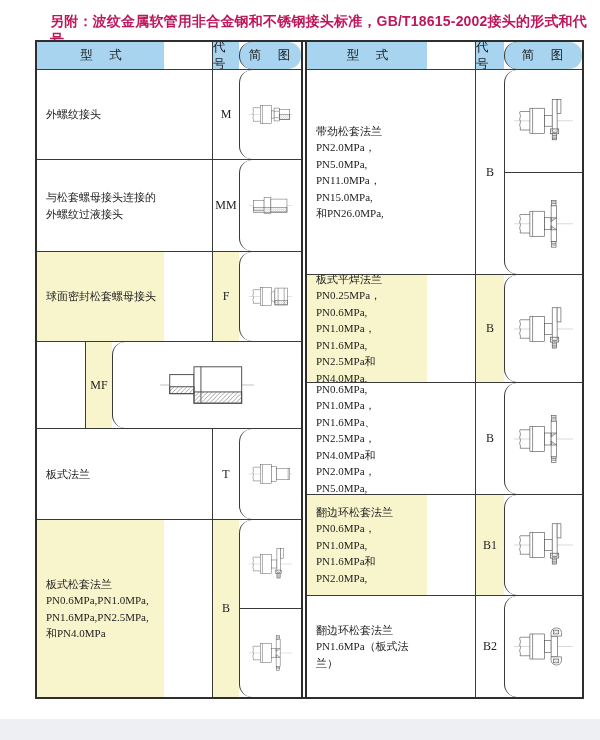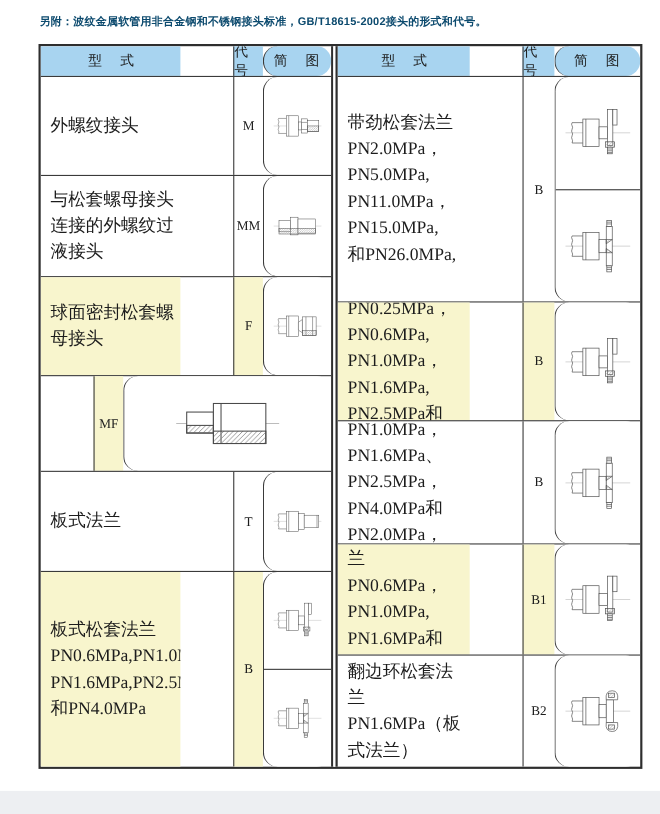--- a/index.html
+++ b/index.html
@@ -2,37 +2,37 @@
 <html><head>
 <meta charset="utf-8">
 <style>
   html,body{margin:0;padding:0;}
   body{
     width:600px;height:740px;position:relative;background:#ffffff;
     font-family:"Liberation Serif","DejaVu Serif",serif;color:#1c1c1c;
     overflow:hidden;
   }
   .page-title{
-    position:absolute;left:36px;top:13px;width:540px;
+    position:absolute;left:50px;top:13px;width:540px;
     font-family:"Liberation Sans","DejaVu Sans",sans-serif;
-    font-size:10px;font-weight:700;color:#0c4a6e;letter-spacing:.2px;
+    font-size:14px;font-weight:700;color:#be185d;letter-spacing:.2px;
   }
   .tbl{
     position:absolute;left:35px;top:40px;width:549px;height:659px;
     box-sizing:border-box;border:2px solid #2e2e2e;display:flex;background:#fff;
   }
   .half{display:flex;flex-direction:column;box-sizing:border-box;overflow:hidden;justify-content:center;}
   .half-l{width:266px;border-right:2px solid #2e2e2e;}
   .mid-gap{width:2px;background:#fff;}
   .half-r{flex:1;border-left:2px solid #2e2e2e;}
   .row{display:flex;box-sizing:border-box;border-top:1px solid #3a3a3a;flex:none;}
   .row:first-child{border-top:none;}
   .c-type,.c-code,.c-diag{box-sizing:border-box;overflow:hidden;}
   .c-type{width:127px;display:flex;align-items:center;padding:2px 6px 2px 9px;
-          font-size:16px;line-height:1.5;}
+          font-size:11px;line-height:1.5;}
   .half-r .c-type{width:120px;}
   .c-code{width:27px;border-left:1px solid #3a3a3a;display:flex;align-items:center;
           justify-content:center;font-size:12px;margin-left:48px;}
   .half-r .c-code{width:29px;}
   .c-diag{flex:1;border-left:1px solid #3a3a3a;background:#fff;display:flex;
           flex-direction:column;border-radius:13px;}
   .pre{white-space:pre-line;}
   .hl{background:#f8f5cd;}
   .hdr .c-type,.hdr .c-code,.hdr .c-diag{
     background:#a8d4f0;align-items:center;justify-content:center;display:flex;

